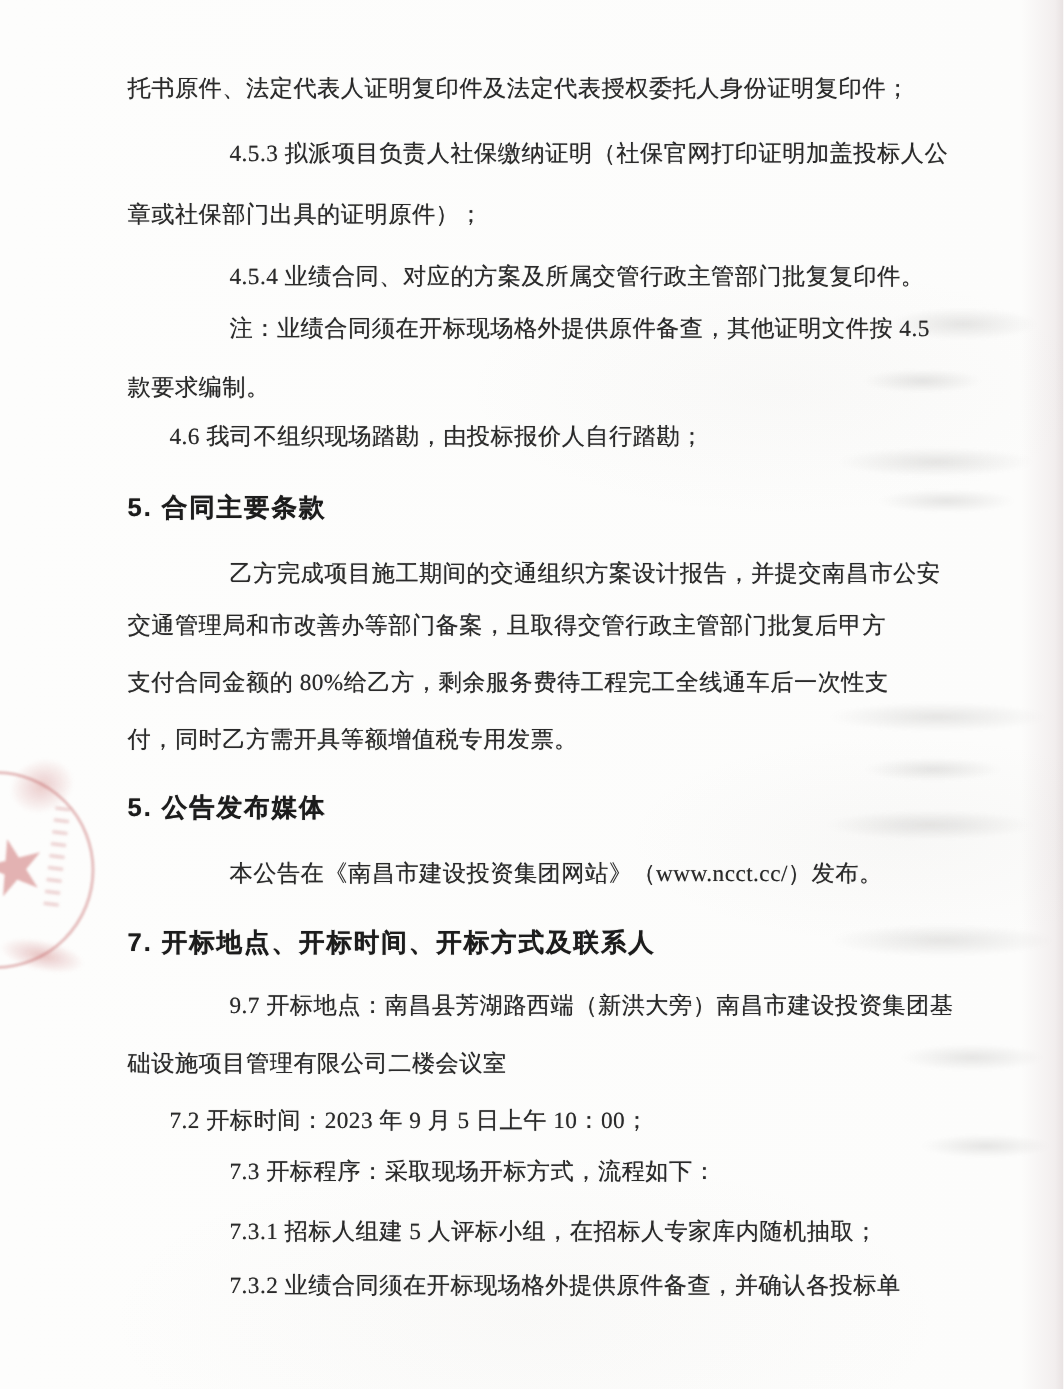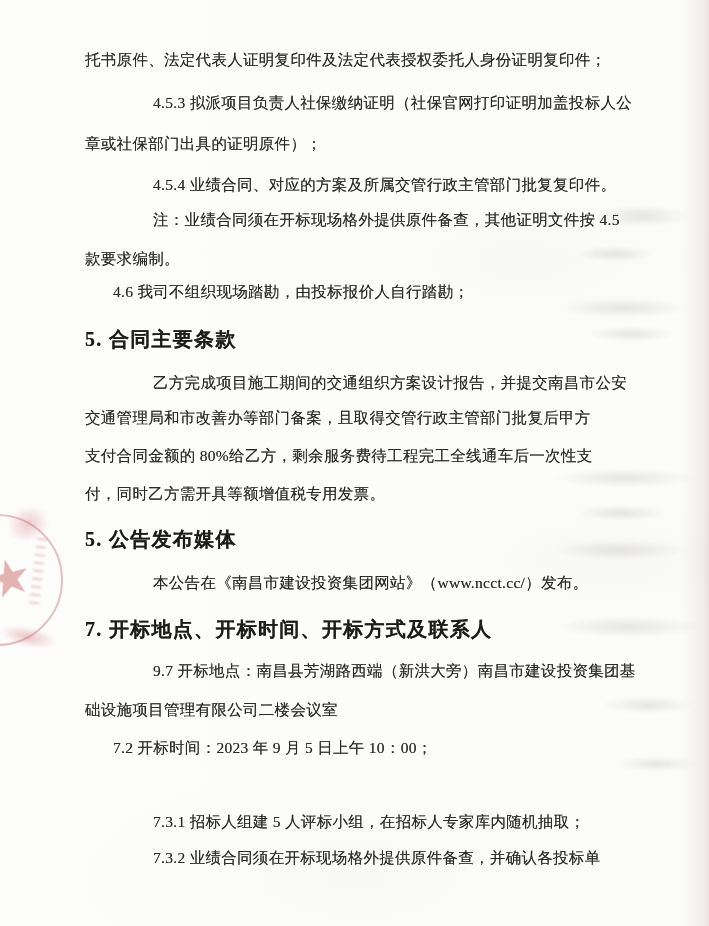--- a/index.html
+++ b/index.html
@@ -19,22 +19,22 @@
   
   .ln{
     position:absolute;margin:0;white-space:nowrap;
     font-size:15.5px;line-height:20px;color:#2a2a2a;letter-spacing:0.3px;
     text-shadow:0 0 0.5px rgba(35,35,35,0.6);
   }
   .m0{left:85px;}
   .m1{left:116px;margin-left:37px;}
   .m2{left:113px;}
   .head{
-    font-family:Liberation Serif, serif;
-    font-weight:700;font-size:20px;color:#1c1c1c;letter-spacing:1.3px;
+    font-family:Liberation Sans, sans-serif;
+    font-weight:700;font-size:17px;color:#1c1c1c;letter-spacing:1.3px;
     text-shadow:0 0 0.5px rgba(20,20,20,0.7);
   }
   
   .stamp-circle{
     position:absolute;left:-69px;top:514px;width:128px;height:128px;
     border:2.5px solid rgba(198,106,106,0.42);border-radius:50%;
     filter:blur(0.6px);
   }
   .stamp-star{
     position:absolute;left:-13px;top:553px;
@@ -112,16 +112,17 @@
   <p class="ln m0" style="top:446px">支付合同金额的 80%给乙方，剩余服务费待工程完工全线通车后一次性支</p>
   <p class="ln m0" style="top:484px">付，同时乙方需开具等额增值税专用发票。</p>
 
   <p class="ln head m0" style="top:529px">5. 公告发布媒体</p>
   <p class="ln m1" style="top:573px">本公告在《南昌市建设投资集团网站》（www.ncct.cc/）发布。</p>
 
   <p class="ln head m0" style="top:619px">7. 开标地点、开标时间、开标方式及联系人</p>
   <p class="ln m1" style="top:661px">9.7 开标地点：南昌县芳湖路西端（新洪大旁）南昌市建设投资集团基</p>
   <p class="ln m0" style="top:700px">础设施项目管理有限公司二楼会议室</p>
   <p class="ln m2" style="top:738px">7.2 开标时间：2023 年 9 月 5 日上午 10：00；</p>
+  <p class="ln m1" style="top:772px">7.3 开标程序：采取现场开标方式，流程如下：</p>
   <p class="ln m1" style="top:812px">7.3.1 招标人组建 5 人评标小组，在招标人专家库内随机抽取；</p>
   <p class="ln m1" style="top:848px">7.3.2 业绩合同须在开标现场格外提供原件备查，并确认各投标单</p>
 
 </div>
 
 </body></html>

